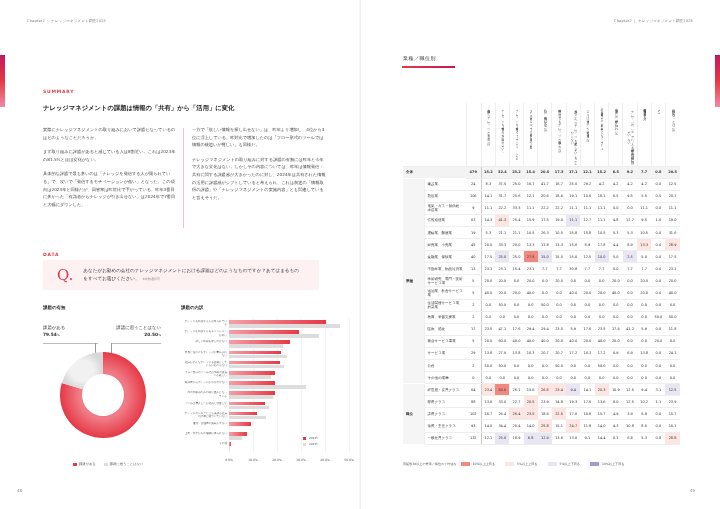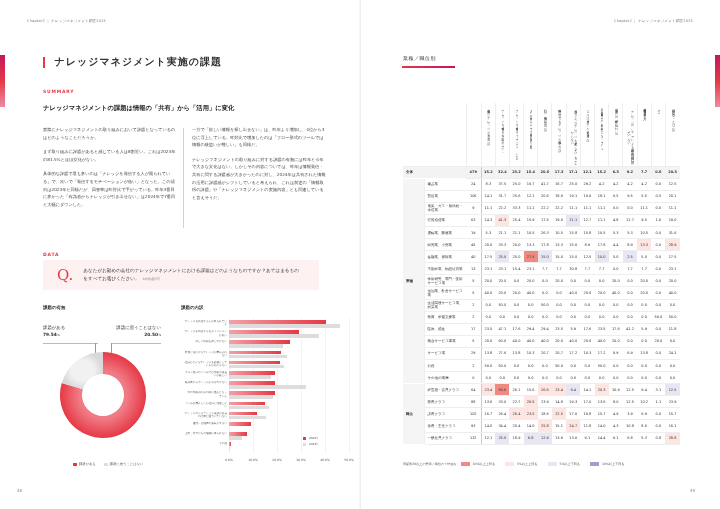--- a/index.html
+++ b/index.html
@@ -69,24 +69,20 @@
   .tbl-legend { position: absolute; left: 403px; top: 462px; font-size: 3.1px; color: #555; display: flex; align-items: center; gap: 4px; }
   .tl-sw { display: inline-block; width: 9px; height: 3.5px; margin-right: 3px; vertical-align: middle; }
   .spine { position: absolute; left: 359px; top: 0; width: 2px; height: 509px; background: linear-gradient(90deg, #f2f2f2, #fff); }
 </style>
 </head>
 <body>
 
 <div class="page left">
   <div class="running">Chapter2 ｜ ナレッジマネジメント調査2025</div>
   <div class="edge-bar"></div>
-  <div class="title-wrap">
-    <div class="title-bar"></div>
-    <div class="title">ナレッジマネジメント実施の課題</div>
-  </div>
   <div class="summary-label">SUMMARY</div>
   <div class="headline">ナレッジマネジメントの課題は情報の「共有」から「活用」に変化</div>
 
   <div class="body-col c1">
     <p>実際にナレッジマネジメントの取り組みにおいて課題となっているのはどのようなことだろうか。</p>
     <p>まず取り組みに課題があると感じている人は8割近い。これは2023年の81.5%とほぼ変化がない。</p>
     <p>具体的な課題で最も多いのは「ナレッジを発信する人が限られている」で、次いで「発信するモチベーションが低い」となった。この傾向は2023年と同様だが、回答率は昨対比で下がっている。昨年3番目に多かった「有識者からナレッジが引き出せない」は2024年で7番目と大幅にダウンした。</p>
   </div>
   <div class="col-divider"></div>
   <div class="body-col c2">

